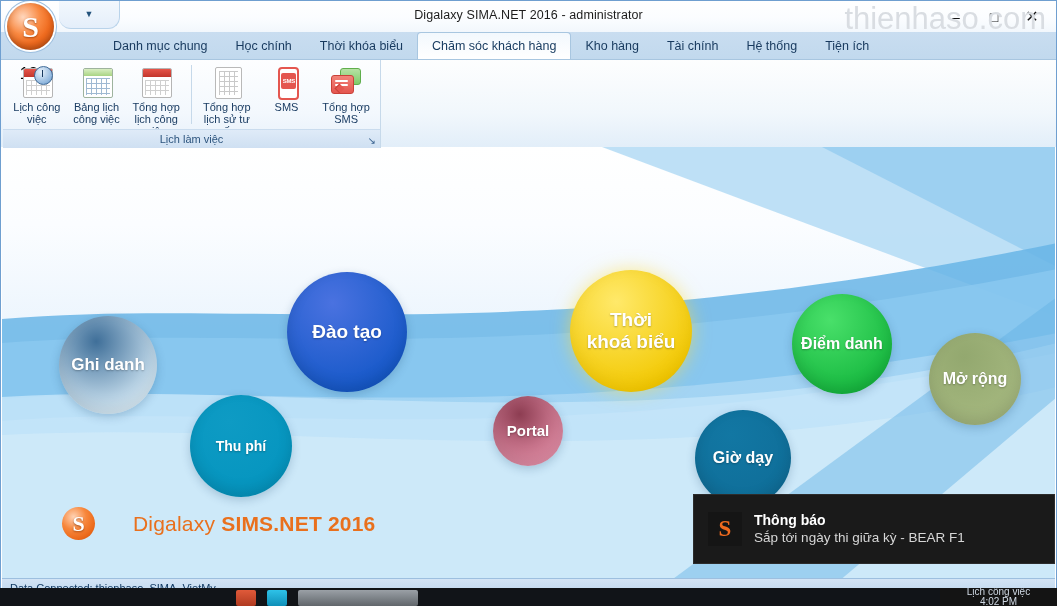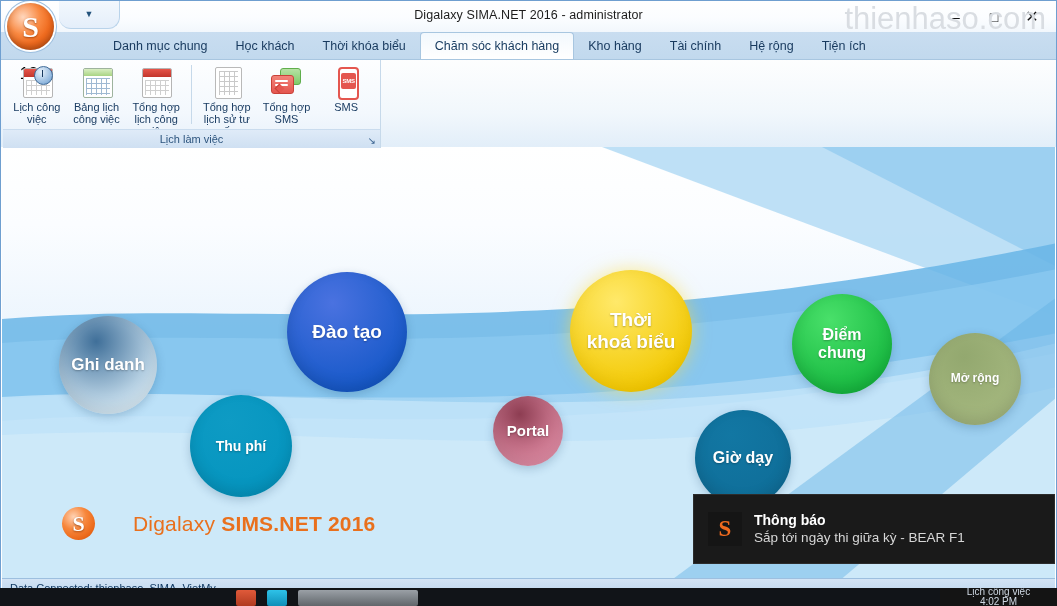--- a/index.html
+++ b/index.html
@@ -261,26 +261,26 @@
   <div class="orb">
     <div class="s">S</div>
   </div>
   <div class="qat">
     <span class="chev">▼</span>
   </div>
 
   <div class="ribbon">
     <div class="tabstrip" id="tabstrip">
         <div class="tab">Danh mục chung</div>
-        <div class="tab">Học khách</div>
+        <div class="tab">Học chính</div>
         <div class="tab">Thời khóa biểu</div>
         <div class="tab active">Chăm sóc khách hàng</div>
         <div class="tab">Kho hàng</div>
         <div class="tab">Tài chính</div>
-        <div class="tab">Hệ rộng</div>
+        <div class="tab">Hệ thống</div>
         <div class="tab">Tiện ích</div>
       </div>
     <div class="ribbon-body">
       <div class="group">
         <div class="group-items" id="ribbon-items">
             <div class="rb">
               <div class="ico">
                 <div class="ico-cal">
                   <div class="top"></div>
                   <div class="grid"></div>
@@ -309,40 +309,40 @@
               <div class="lbl">Tổng hợp lịch công việc</div>
             </div>
             <div class="sep"></div>
             <div class="rb">
               <div class="ico">
                 <div class="ico-doc">
                   <div class="grid"></div>
                 </div>
               </div>
               <div class="lbl">Tổng hợp lịch sử tư vấn</div>
+            </div>
+            <div class="rb">
+              <div class="ico">
+                <div class="ico-phone">
+                  <div class="scr">SMS</div>
+                </div>
+              </div>
+              <div class="lbl">SMS</div>
             </div>
             <div class="rb">
               <div class="ico">
                 <div class="ico-chat">
                   <div class="b1"></div>
                   <div class="b2">
                     <div class="ln" style="top:4px;width:13px;"></div>
                     <div class="ln" style="top:8px;width:13px;"></div>
                   </div>
                 </div>
               </div>
               <div class="lbl">Tổng hợp SMS</div>
-            </div>
-            <div class="rb">
-              <div class="ico">
-                <div class="ico-phone">
-                  <div class="scr">SMS</div>
-                </div>
-              </div>
-              <div class="lbl">SMS</div>
             </div>
           </div>
         <div class="group-title">
           <span>Lịch làm việc</span>
           <span class="dialog-launcher">↘</span>
         </div>
       </div>
     </div>
   </div>
 
@@ -369,26 +369,26 @@
         <div class="bubble" style="left: 188px; top: 248px; width: 102px; height: 102px; font-size: 14px; background: radial-gradient(circle at 38% 26%, rgb(14, 155, 196) 0%, rgb(5, 149, 191) 78%); box-shadow: rgba(20, 60, 100, 0.22) 0px 3px 10px, rgba(0, 0, 0, 0.12) 0px -6px 14px inset;">
           <span>Thu phí</span>
         </div>
         <div class="bubble" style="left: 491px; top: 249px; width: 70px; height: 70px; font-size: 15px; background: radial-gradient(circle at 38% 26%, rgb(141, 61, 82) 0%, rgb(229, 143, 168) 78%); box-shadow: rgba(20, 60, 100, 0.22) 0px 3px 10px, rgba(0, 0, 0, 0.12) 0px -6px 14px inset;">
           <span>Portal</span>
         </div>
         <div class="bubble" style="left: 568px; top: 123px; width: 122px; height: 122px; font-size: 19px; background: radial-gradient(circle at 38% 26%, rgb(255, 233, 106) 0%, rgb(242, 200, 0) 78%); box-shadow: rgba(255, 220, 60, 0.55) 0px 0px 18px, rgba(180, 140, 0, 0.18) 0px -6px 14px inset; color: rgb(255, 255, 255);">
           <span>Thời<br>khoá biểu</span>
         </div>
         <div class="bubble" style="left: 790px; top: 147px; width: 100px; height: 100px; font-size: 16px; background: radial-gradient(circle at 38% 26%, rgb(73, 224, 106) 0%, rgb(22, 184, 63) 78%); box-shadow: rgba(20, 60, 100, 0.22) 0px 3px 10px, rgba(0, 0, 0, 0.12) 0px -6px 14px inset;">
-          <span>Điểm chung</span>
+          <span>Điểm danh</span>
         </div>
         <div class="bubble" style="left: 693px; top: 263px; width: 96px; height: 96px; font-size: 16px; background: radial-gradient(circle at 38% 26%, rgb(18, 119, 163) 0%, rgb(15, 110, 153) 78%); box-shadow: rgba(20, 60, 100, 0.22) 0px 3px 10px, rgba(0, 0, 0, 0.12) 0px -6px 14px inset;">
           <span>Giờ dạy</span>
         </div>
-        <div class="bubble" style="left: 927px; top: 186px; width: 92px; height: 92px; font-size: 12px; background: radial-gradient(circle at 38% 26%, rgb(147, 168, 111) 0%, rgb(165, 184, 127) 78%); box-shadow: rgba(20, 60, 100, 0.22) 0px 3px 10px, rgba(0, 0, 0, 0.12) 0px -6px 14px inset;">
+        <div class="bubble" style="left: 927px; top: 186px; width: 92px; height: 92px; font-size: 16px; background: radial-gradient(circle at 38% 26%, rgb(147, 168, 111) 0%, rgb(165, 184, 127) 78%); box-shadow: rgba(20, 60, 100, 0.22) 0px 3px 10px, rgba(0, 0, 0, 0.12) 0px -6px 14px inset;">
           <span>Mở rộng</span>
         </div>
       </div>
 
     <div class="brand">
       <div class="mark">S</div>
       <div class="txt">
         <span style="font-weight:normal;margin-left:29px;">Digalaxy </span><span>SIMS.NET 2016</span>
       </div>
     </div>

